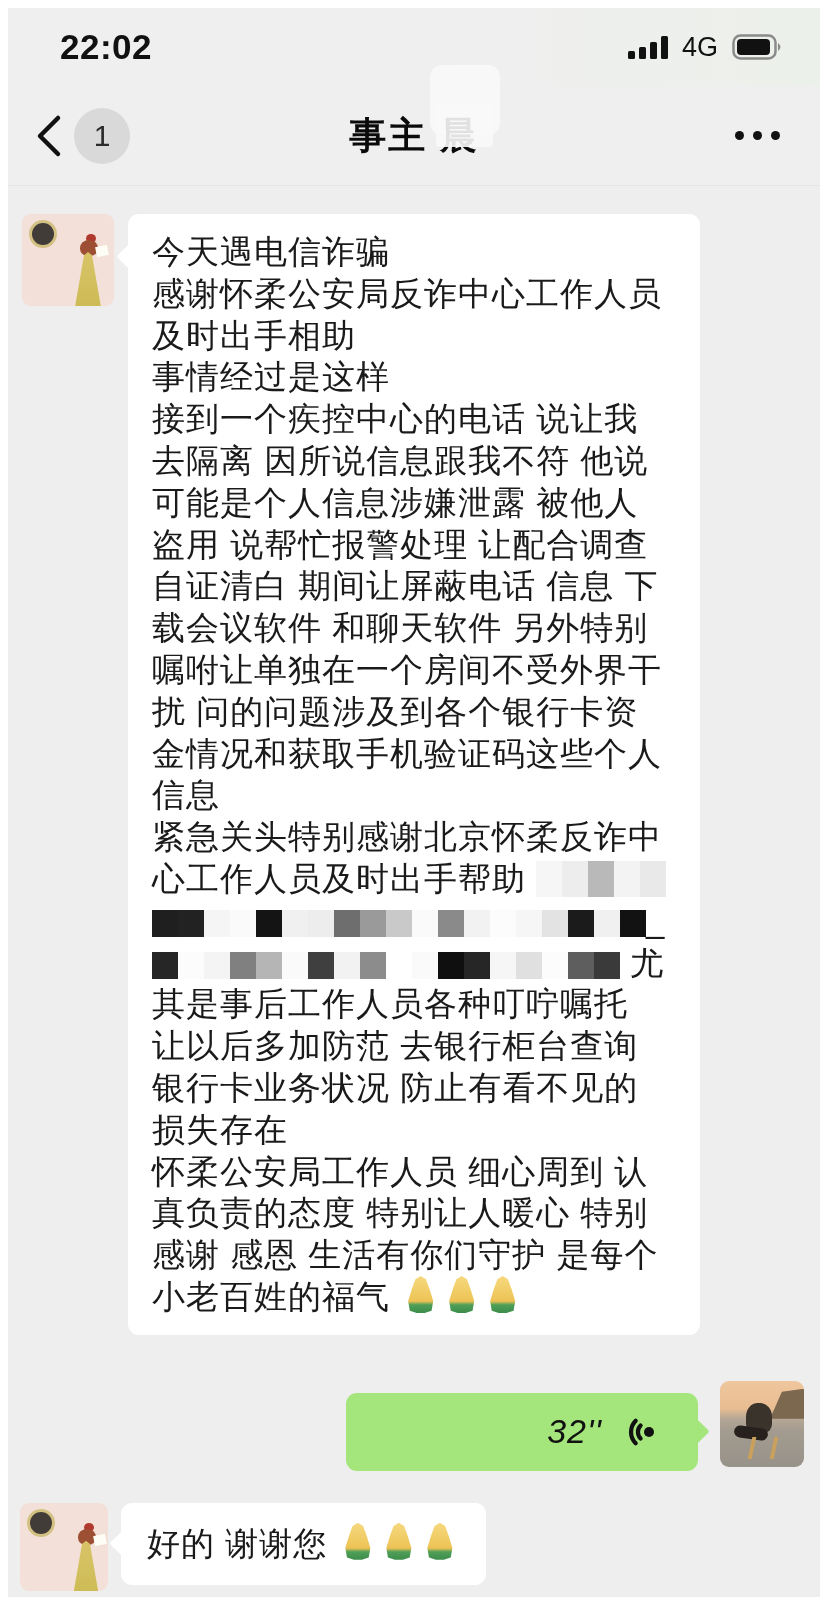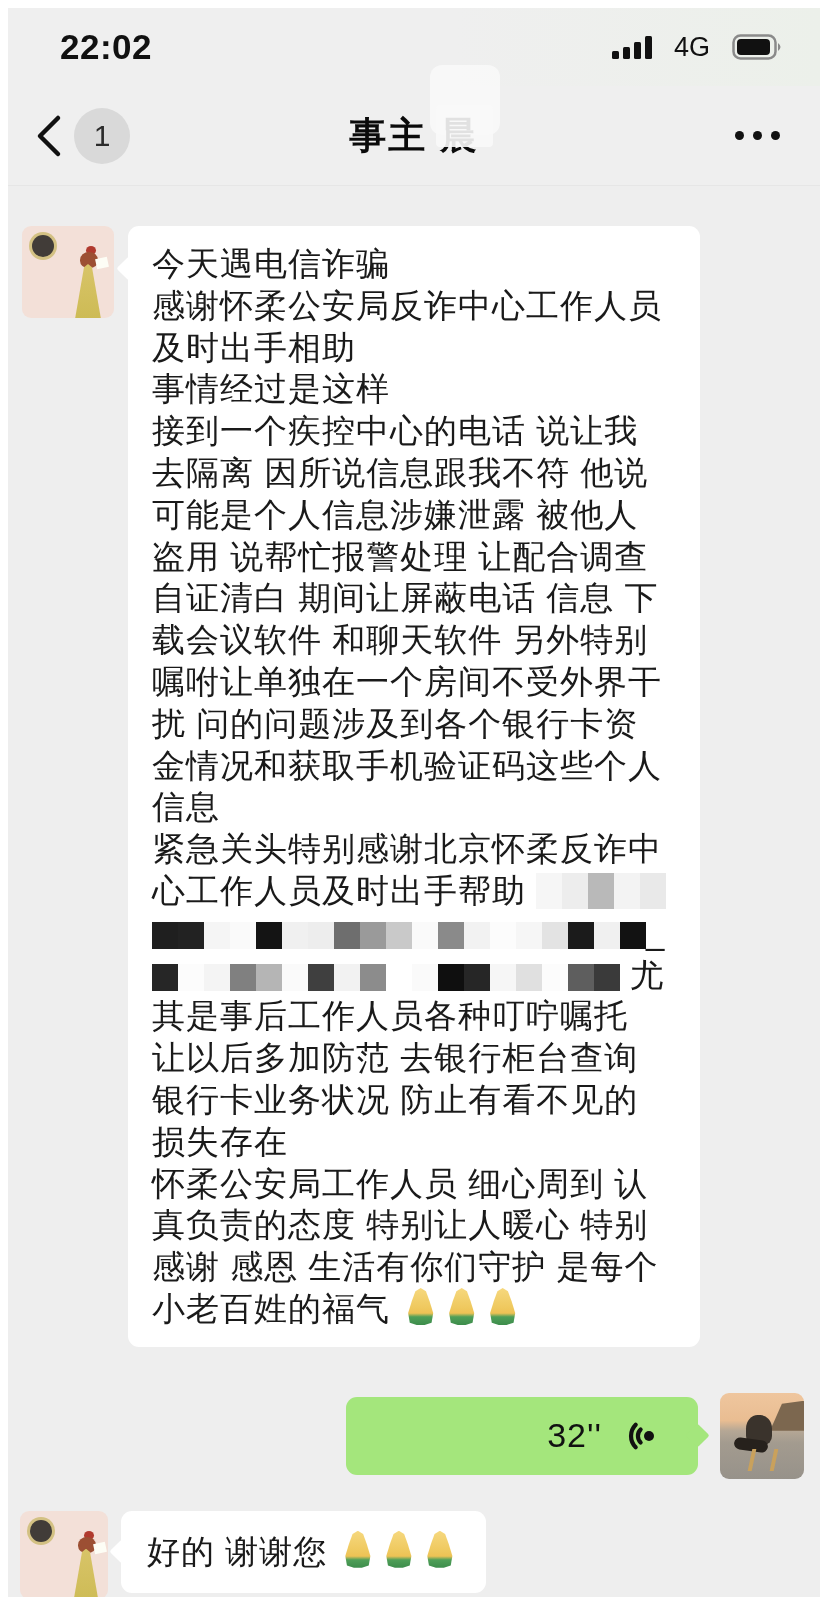--- a/index.html
+++ b/index.html
@@ -3,40 +3,40 @@
 <meta charset="utf-8">
 <style>
   * { margin:0; padding:0; box-sizing:border-box; }
   html,body { width:828px; background:#ffffff; font-family:"Liberation Sans","DejaVu Sans",sans-serif; }
   body { height:1597px; position:relative; }
   .screen { position:absolute; top:8px; left:8px; right:8px; bottom:0; background:#eeeeee; overflow:hidden; }
 
   
   .status-bar { height:78px; display:flex; align-items:center; justify-content:space-between; padding:0 36px 0 52px; background:linear-gradient(90deg,#efefef 55%, #ecf0ea 100%); }
   .status-time { font-size:35px; font-weight:700; color:#111; letter-spacing:.5px; }
-  .status-right { display:flex; align-items:center; gap:18px; }
+  .status-right { display:flex; align-items:center; gap:10px; }
   .signal { display:flex; align-items:flex-end; gap:4px; height:24px; }
   .signal .bar { width:7px; background:#111; border-radius:1.5px; }
   .net-label { font-size:27px; color:#111; margin:0 4px; }
 
   
   .nav-bar { height:100px; position:relative; display:flex; align-items:center; background:#efefef; border-bottom:1px solid #e6e6e6; }
   .nav-left { display:flex; align-items:center; margin-left:26px; gap:10px; }
   .badge { width:56px; height:56px; border-radius:50%; background:#d9d9d9; color:#2b2b2b; font-size:30px; display:flex; align-items:center; justify-content:center; }
   .nav-title { position:absolute; left:0; right:0; text-align:center; font-size:37px; font-weight:600; color:#0a0a0a; letter-spacing:2px; }
   .title-smudge { position:absolute; left:52%; top:-46px; width:70px; height:70px; background:rgba(255,255,255,.55); border-radius:12px; }
   .censored { position:relative; display:inline-block; }
   .censored .blur-patch { position:absolute; left:-4px; right:-14px; top:-6px; bottom:14px; background:rgba(248,248,248,.9); border-radius:4px; }
   .nav-menu { position:absolute; right:40px; display:flex; gap:9px; }
   .nav-menu .dot { width:9px; height:9px; border-radius:50%; background:#111; }
 
   
   .chat { position:relative; }
   .msg-row { display:flex; align-items:flex-start; }
-  .row-1 { margin-top:40px; padding-left:14px; }
+  .row-1 { margin-top:28px; padding-left:14px; }
   .row-voice { margin-top:46px; justify-content:flex-end; padding-right:16px; align-items:flex-start; }
   .row-2 { margin-top:32px; padding-left:12px; align-items:flex-start; }
 
   .avatar { border-radius:9px; overflow:hidden; position:relative; flex:0 0 auto; }
   .avatar-girl { width:92px; height:92px; background:#f3e0d8; }
   .avatar-girl .moon { position:absolute; left:10px; top:9px; width:22px; height:22px; border-radius:50%; background:#413c38; box-shadow:0 0 0 3px #d3c183; }
   .avatar-girl .hair { position:absolute; left:58px; top:26px; width:18px; height:16px; border-radius:50% 50% 45% 45%; background:#9c4f33; }
   .avatar-girl .bun { position:absolute; left:64px; top:20px; width:10px; height:9px; border-radius:50%; background:#b03a2e; }
   .avatar-girl .dress { position:absolute; left:46px; top:38px; width:40px; height:54px; background:linear-gradient(180deg,#d8c468,#cdbb55); clip-path:polygon(50% 0,60% 6%,82% 100%,18% 100%,40% 6%); }
   .avatar-girl .book { position:absolute; left:74px; top:32px; width:12px; height:10px; background:#fdfdf5; transform:rotate(-12deg); }
@@ -64,21 +64,21 @@
     border-radius:5px; }
 
   .bubble-voice { background:#a4e67c; width:352px; height:78px; margin-right:22px; display:flex; align-items:center; justify-content:flex-end; padding-right:40px; gap:14px; }
   .bubble-voice::after { content:""; position:absolute; right:-8px; top:30px; width:17px; height:17px; background:#a4e67c; transform:rotate(45deg); border-radius:2px; }
   .voice-duration { font-size:34px; color:#111; letter-spacing:1px; }
 
   .bubble-short { margin-left:13px; padding:20px 26px; }
   .bubble-short::before { content:""; position:absolute; left:-8px; top:32px; width:17px; height:17px; background:#ffffff; transform:rotate(45deg); border-radius:2px; }
 
   .row-voice .avatar { margin-top:0; }
-  .row-voice .bubble-voice { margin-top:4px; }
+  .row-voice .bubble-voice { margin-top:12px;font-style:italic; }
 </style>
 </head>
 <body>
 
 <div class="screen">
 
   <div class="status-bar">
     <div class="status-time">22:02</div>
     <div class="status-right">
       <div class="signal">

